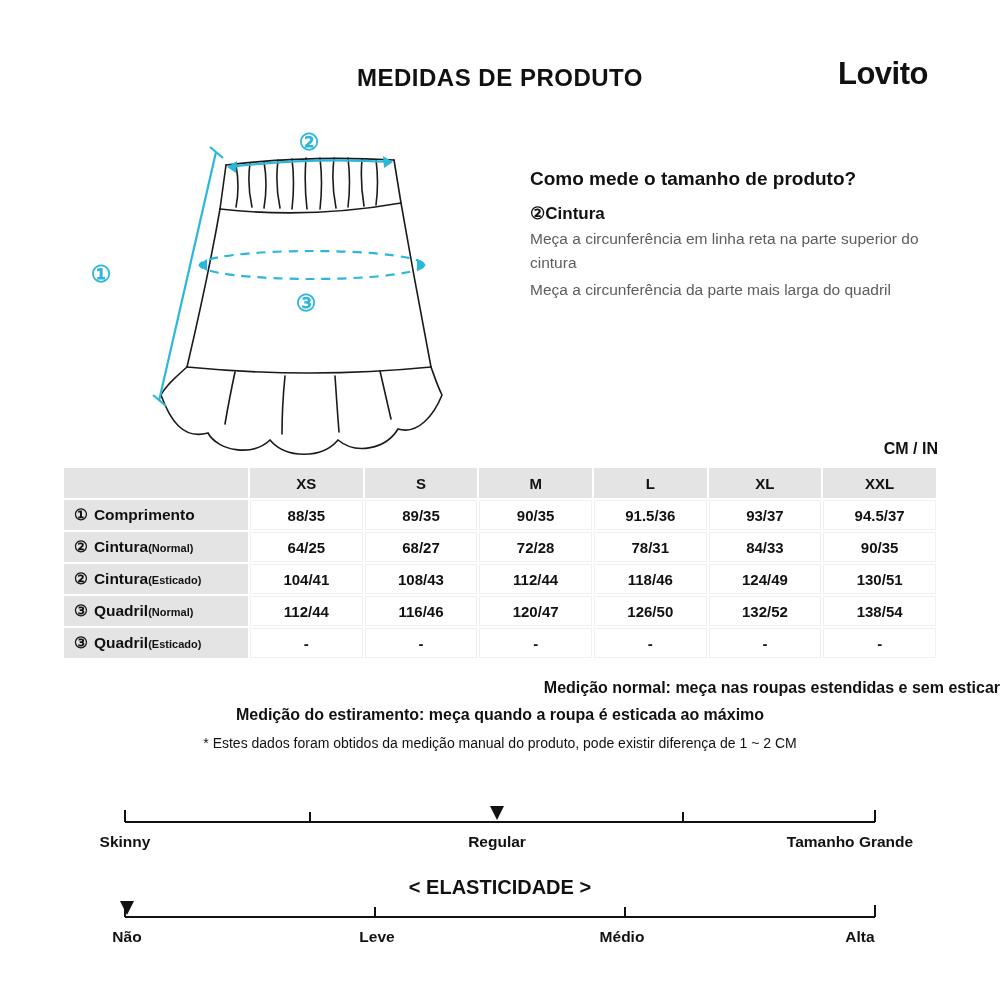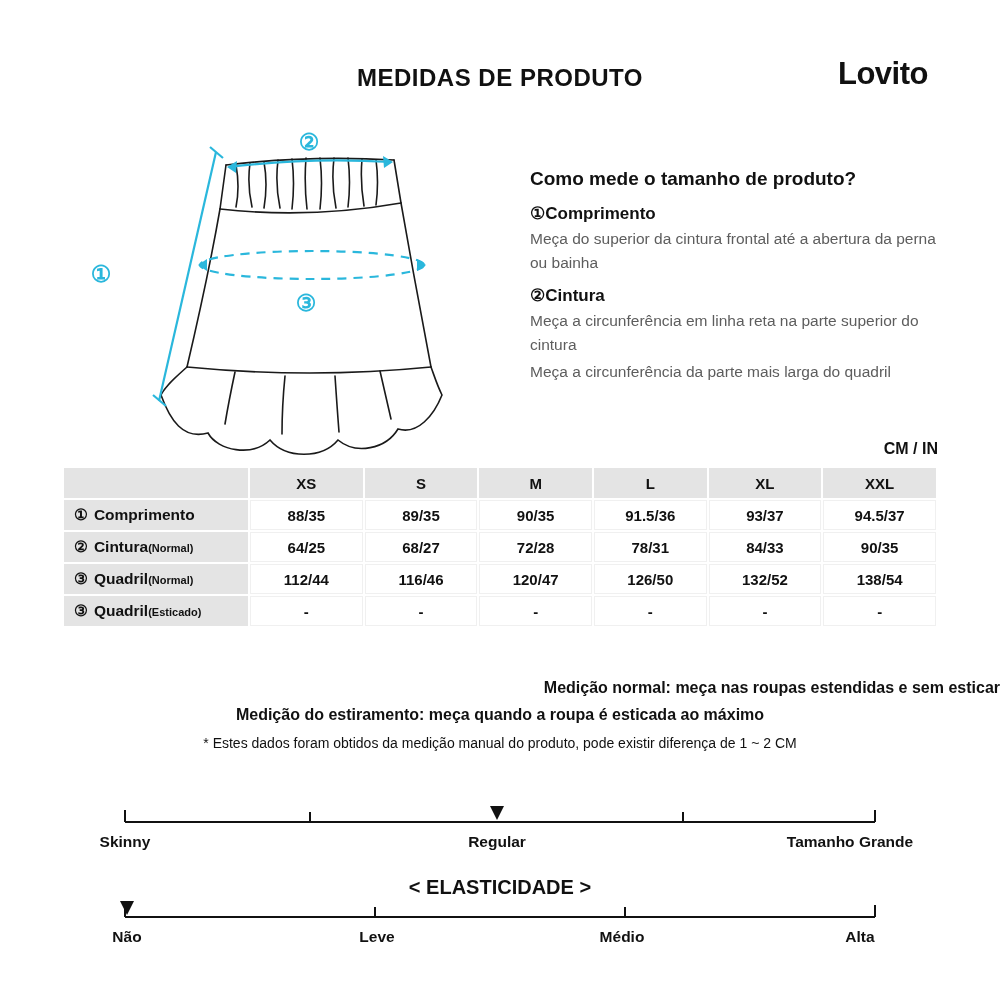--- a/index.html
+++ b/index.html
@@ -80,24 +80,20 @@
     <g fill="#2ab7dc" font-size="23" font-weight="bold" text-anchor="middle" font-family="'Liberation Sans',sans-serif">
       <text x="71" y="167">①</text>
       <text x="279" y="35">②</text>
       <text x="276" y="196">③</text>
     </g>
   </svg>
 
   <div class="guide">
     <div class="guide-title">Como mede o tamanho de produto?</div>
 
-    <div>
-      <div class="g-label"><span>①</span><span>Comprimento</span></div>
-      <div class="g-desc">Meça do superior da cintura frontal até a abertura da perna ou bainha</div>
-    </div>
 
     <div>
       <div class="g-label"><span>②</span><span>Cintura</span></div>
       <div class="g-desc">Meça a circunferência em linha reta na parte superior do cintura</div>
     </div>
 
     <div>
       <div class="g-desc">Meça a circunferência da parte mais larga do quadril</div>
     </div>
   </div>
@@ -136,20 +132,29 @@
     <tr>
       <td class="gray label"><span class="num">②</span><span>Cintura</span><span class="sub">(Normal)</span></td>
       <td class="val">64/25</td>
       <td class="val">68/27</td>
       <td class="val">72/28</td>
       <td class="val">78/31</td>
       <td class="val">84/33</td>
       <td class="val">90/35</td>
     </tr>
     <tr>
+      <td class="gray label"><span class="num">②</span><span>Cintura</span><span class="sub">(Esticado)</span></td>
+      <td class="val">104/41</td>
+      <td class="val">108/43</td>
+      <td class="val">112/44</td>
+      <td class="val">118/46</td>
+      <td class="val">124/49</td>
+      <td class="val">130/51</td>
+    </tr>
+    <tr>
       <td class="gray label"><span class="num">③</span><span>Quadril</span><span class="sub">(Normal)</span></td>
       <td class="val">112/44</td>
       <td class="val">116/46</td>
       <td class="val">120/47</td>
       <td class="val">126/50</td>
       <td class="val">132/52</td>
       <td class="val">138/54</td>
     </tr>
     <tr>
       <td class="gray label"><span class="num">③</span><span>Quadril</span><span class="sub">(Esticado)</span></td>

